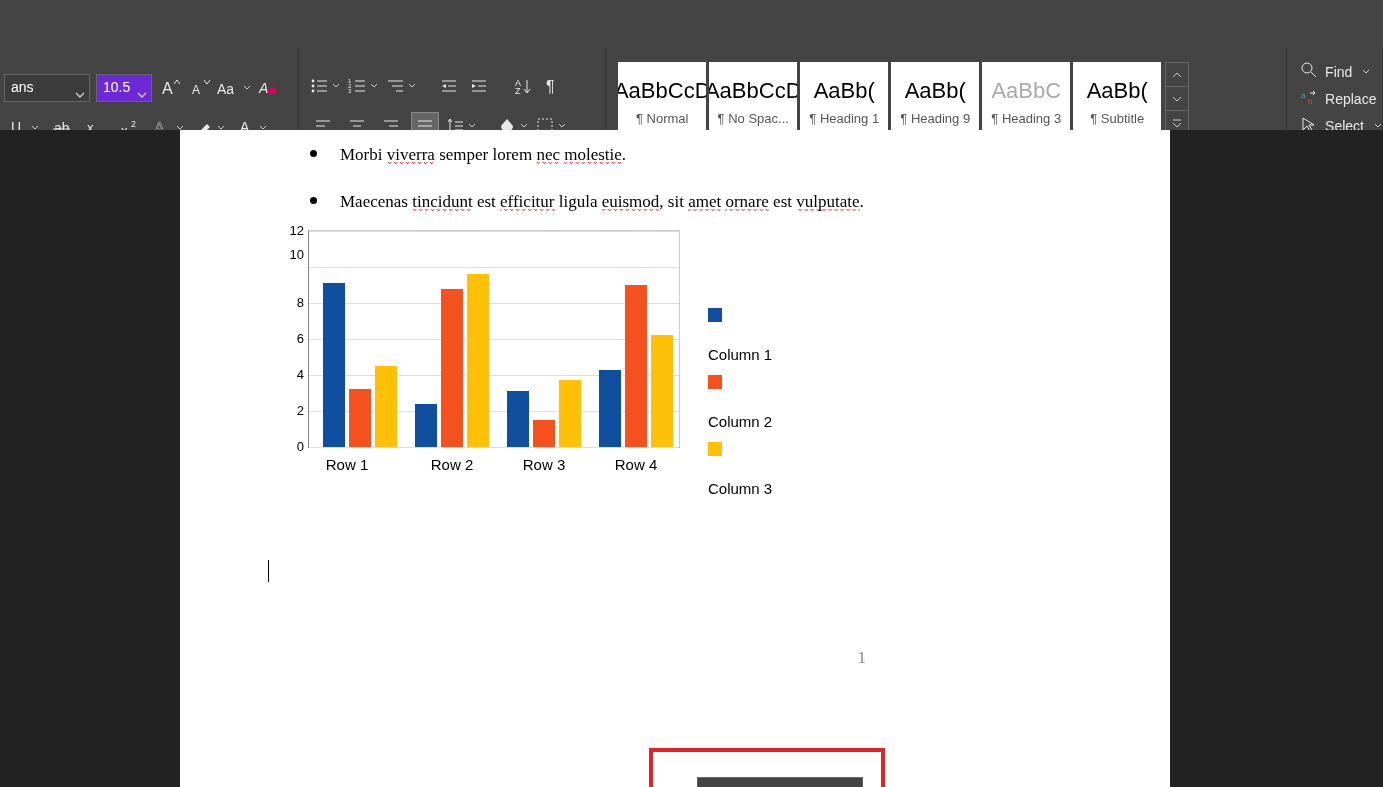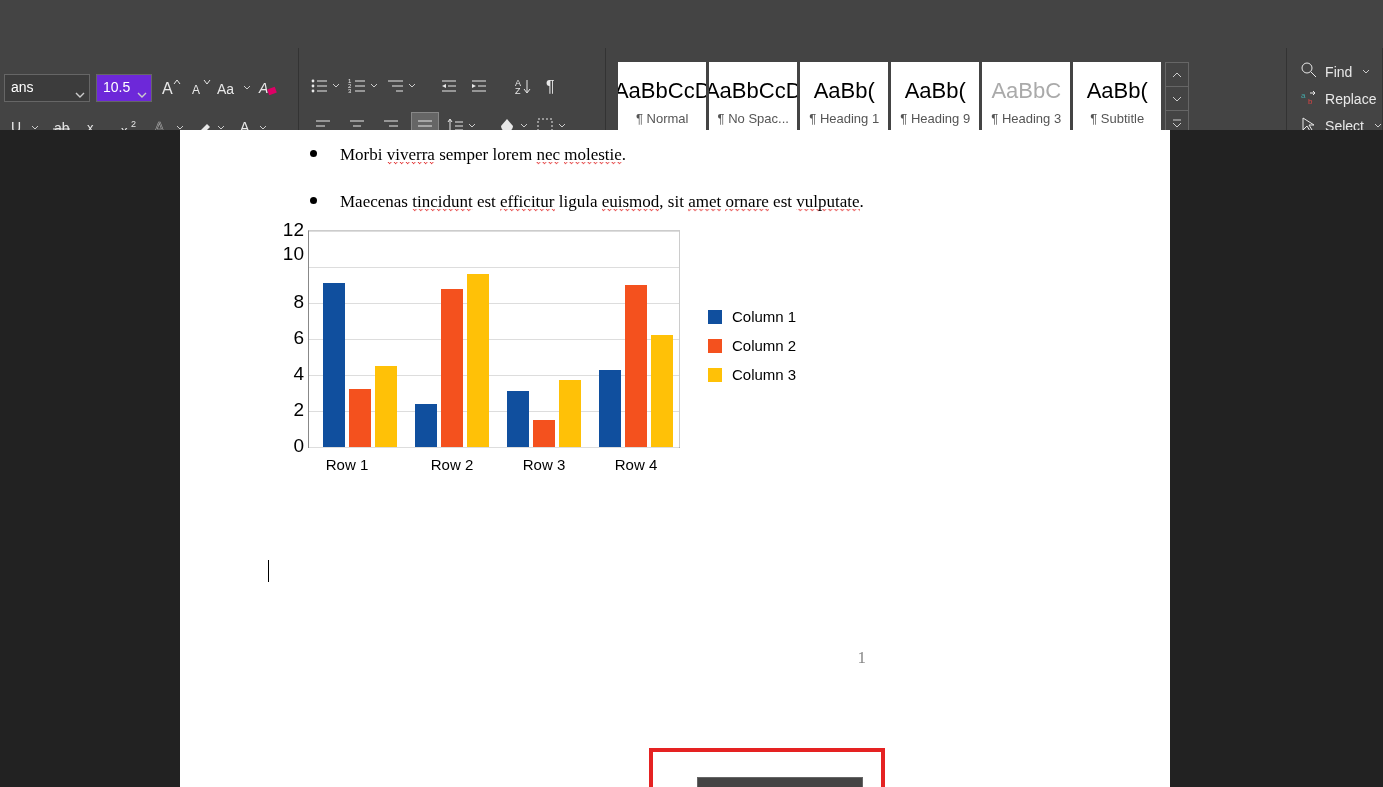--- a/index.html
+++ b/index.html
@@ -42,25 +42,25 @@
   .page{position:absolute;left:180px;top:0;width:990px;height:688px;background:#fff;}
   .bullets{margin:10px 0 0 110px;font-family:Georgia,serif;font-size:17px;color:#000;}
   .bullets li{margin-bottom:22px;padding-left:10px;}
   .bullets li::marker{font-size:22px;}
   .red-squiggle{border-bottom:2px solid transparent; background-image:linear-gradient(45deg,transparent 65%,#d11 80%,transparent 90%),linear-gradient(135deg,transparent 5%,#d11 15%,transparent 25%);background-size:6px 3px;background-repeat:repeat-x;background-position:bottom;padding-bottom:1px;}
   
   .chart-wrap{position:absolute;left:90px;top:94px;display:flex;}
   .chart{position:relative;width:416px;height:260px;}
   .plot{position:absolute;left:38px;top:6px;width:370px;height:216px;border-top:1px solid #ccc;border-right:1px solid #ccc;border-left:1px solid #888;border-bottom:1px solid #888;background:#fff;}
   .grid-line{position:absolute;left:0;right:0;border-top:1px solid #ddd;}
-  .ylabel{position:absolute;right:382px;font-size:19px;color:#000;transform:translateY(-50%);}
+  .ylabel{position:absolute;right:382px;font-size:13px;color:#000;transform:translateY(-50%);}
   .xlabel{position:absolute;top:232px;font-size:15px;color:#000;width:92px;text-align:center;}
   .bar{position:absolute;bottom:0;width:22px;}
   .legend{margin-left:22px;margin-top:84px;font-size:15px;color:#000;}
-  .legend-item{display:flex;align-items:center;gap:10px;margin-bottom:12px;}
+  .legend-item{display:flex;align-items:flex-start;gap:24px;margin-bottom:12px;flex-direction:column;}
   .swatch{width:14px;height:14px;}
   .cursor{position:absolute;left:88px;top:430px;width:1px;height:22px;background:#000;}
   .page-num{position:absolute;right:304px;top:518px;font-family:Georgia,serif;font-size:17px;color:#888;}
   
   .highlight{position:absolute;left:649px;top:618px;width:228px;height:104px;border:4px solid #e52222;pointer-events:none;z-index:20;}
   
   .ctx-menu{position:absolute;left:697px;top:647px;width:152px;height:40px;background:#444;border:1px solid #666;display:flex;align-items:center;gap:10px;padding-left:12px;color:#e8e8e8;font-size:14px;z-index:15;}
   svg{overflow:visible;}
 </style>
 </head>

